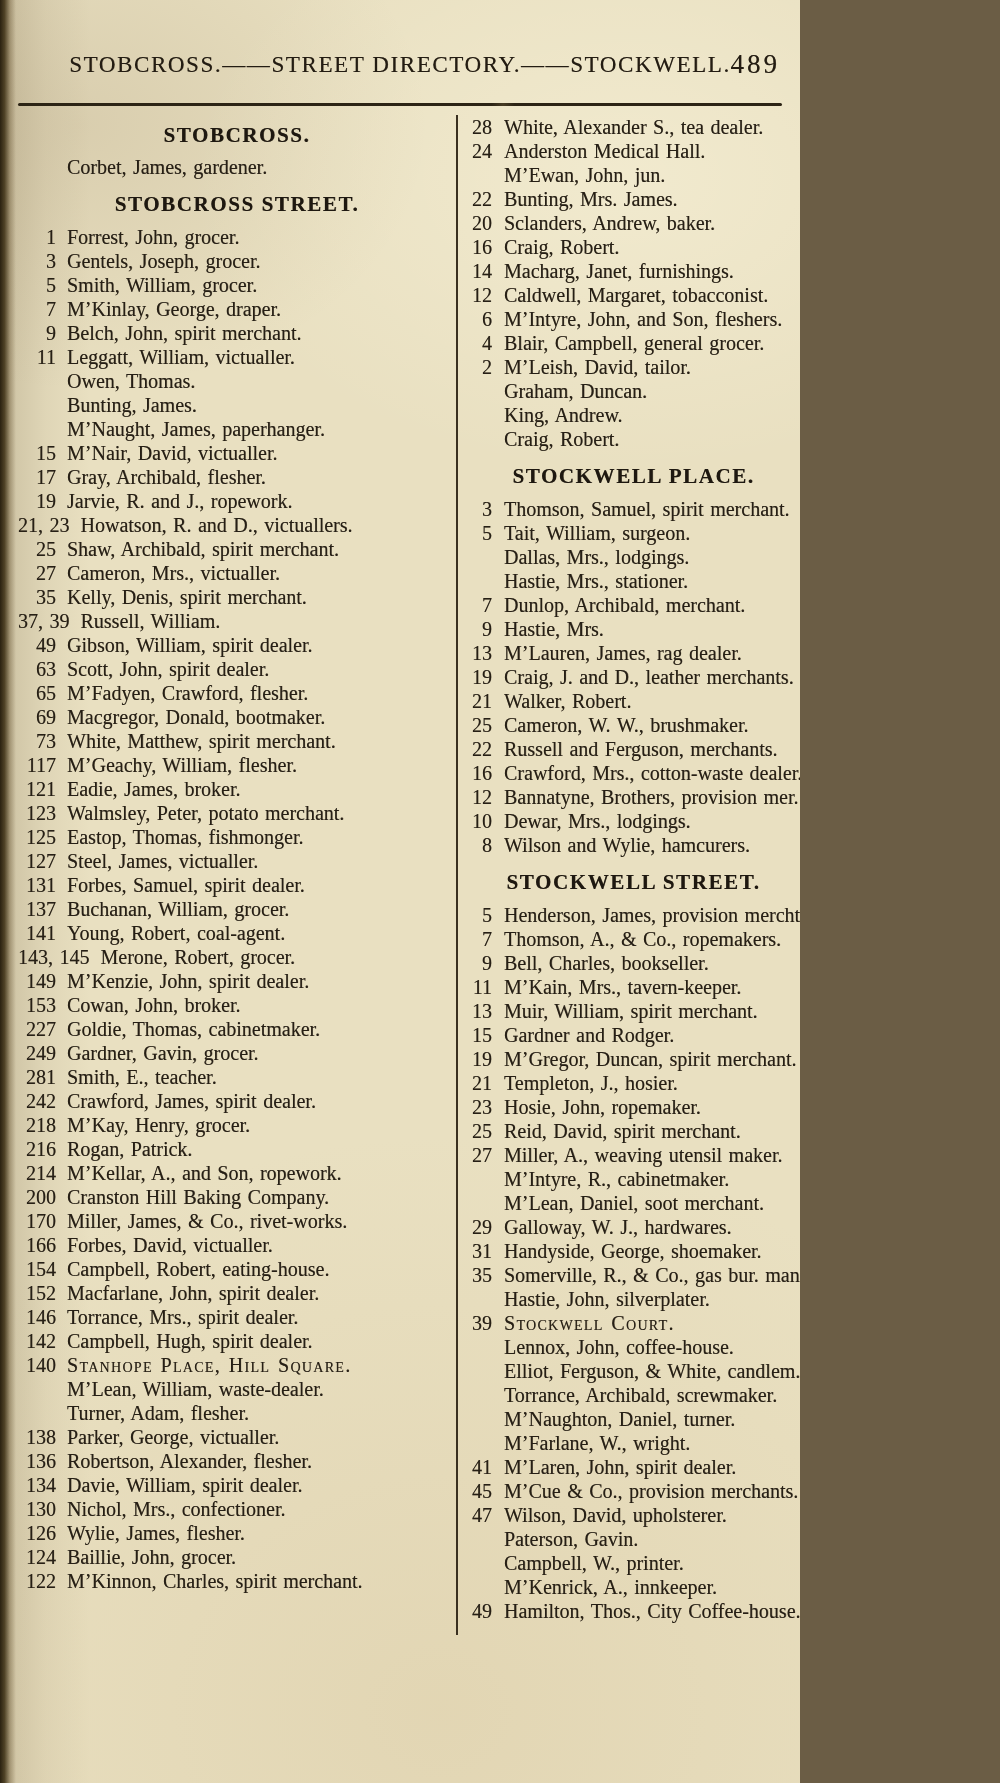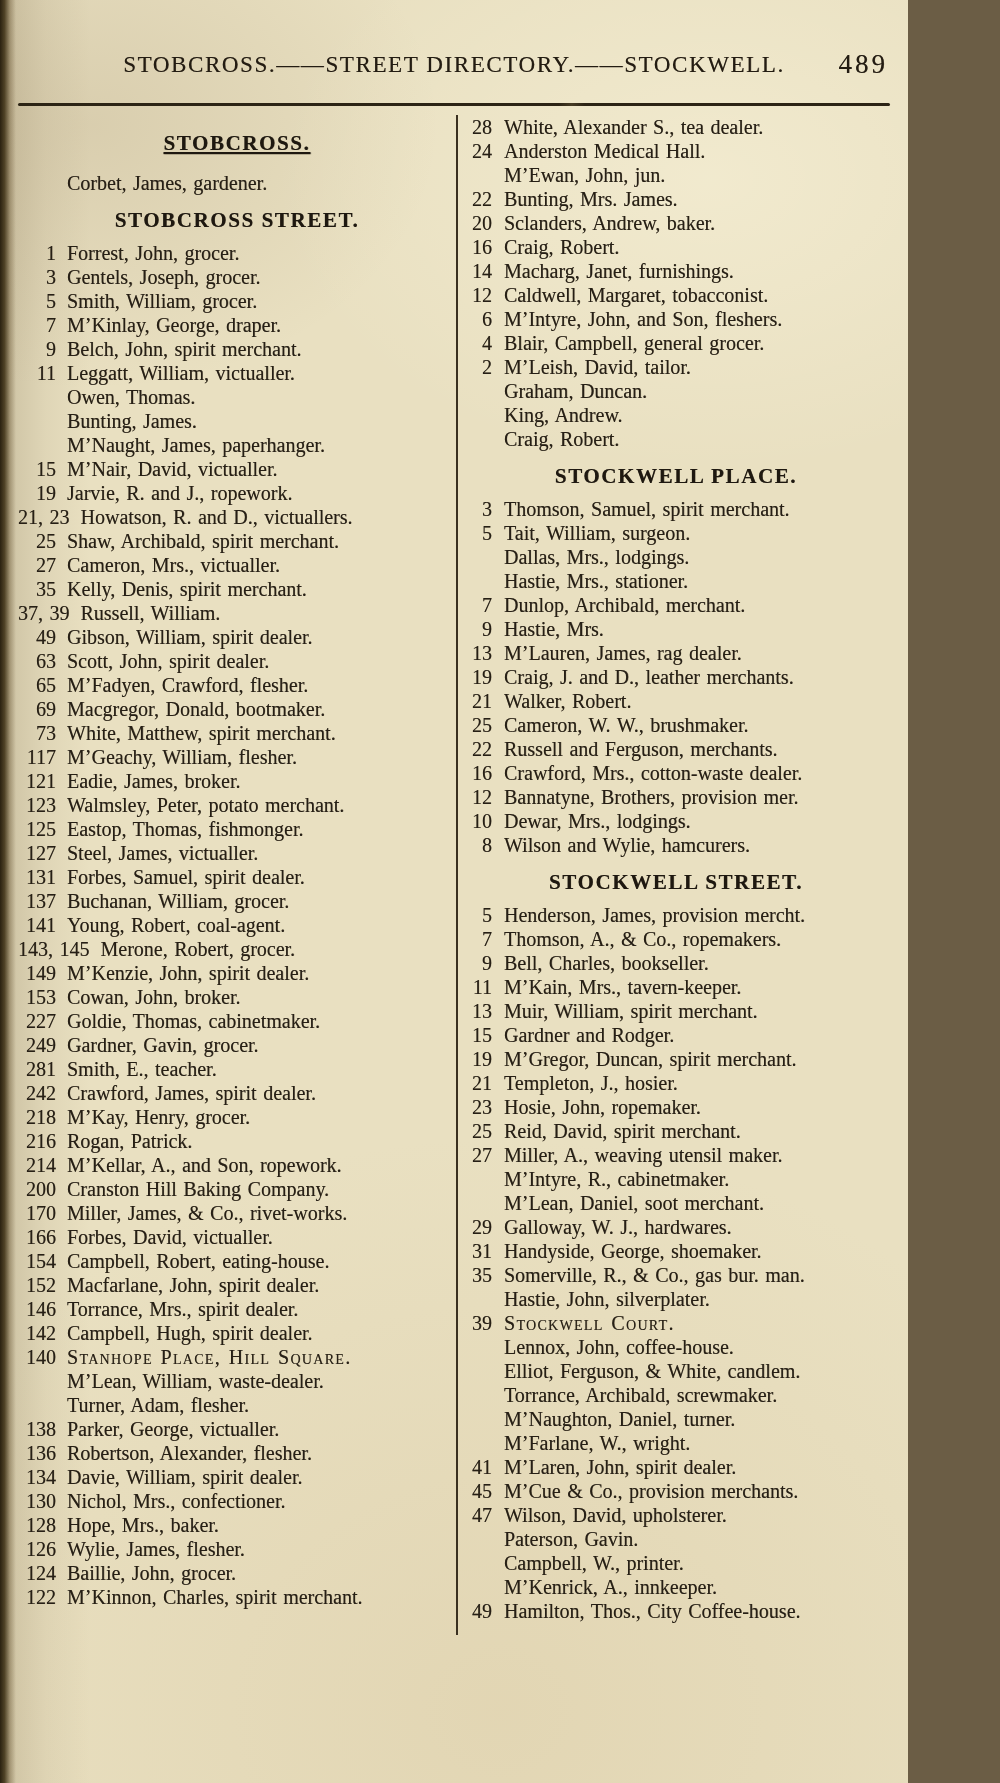--- a/index.html
+++ b/index.html
@@ -1,18 +1,18 @@
 <!DOCTYPE html>
 <html><head>
 <meta charset="utf-8">
 <style>
   html,body{margin:0;padding:0;background:#6b5d45;}
   .page{
     position:relative;
-    width:908px;height:1783px;
+    width:800px;height:1783px;
     margin:0;
     overflow:hidden;
     font-family:"Liberation Serif","DejaVu Serif",serif;
     color:#261f15;
     background:
       radial-gradient(ellipse 620px 420px at 78% 10%, rgba(255,250,228,.38), transparent 70%),
       radial-gradient(ellipse 500px 380px at 10% 7%, rgba(120,95,60,.14), transparent 70%),
       radial-gradient(ellipse 900px 800px at 55% 96%, rgba(210,190,148,.30), transparent 72%),
       linear-gradient(90deg, rgba(96,78,46,.22) 0px, rgba(96,78,46,.07) 46px, rgba(96,78,46,0) 90px),
       #e9e0c1;
@@ -49,21 +49,21 @@
   .entry-line .etext{
     flex:0 1 auto;white-space:nowrap;
     text-shadow:0.3px 0.4px 0.4px rgba(40,30,18,.5);
   }
   .etext.sc{font-variant:small-caps;letter-spacing:1.3px;}
   .col-heading{
     font-size:21px;font-weight:bold;letter-spacing:1.6px;text-align:center;
     line-height:24px;margin:13px 0 9px 0;color:#1e1810;
     text-shadow:0.3px 0.4px 0.5px rgba(35,26,14,.6);
   }
-  .col-left .col-heading:first-child{margin:16px;text-decoration:underline;}
+  .col-left .col-heading:first-child{margin:8px;}
 </style>
 </head>
 <body>
 
 <div class="page">
   <div class="left-edge"></div>
 
   <div class="header">
     <span class="header-title">STOBCROSS.——STREET DIRECTORY.——STOCKWELL.</span>
     <span class="page-number">489</span>
@@ -113,20 +113,24 @@
         </div>
         <div class="entry-line">
           <span class="num"></span>
           <span class="etext">M’Naught, James, paperhanger.</span>
         </div>
         <div class="entry-line">
           <span class="num">15</span>
           <span class="etext">M’Nair, David, victualler.</span>
         </div>
         <div class="entry-line">
+          <span class="num">17</span>
+          <span class="etext">Gray, Archibald, flesher.</span>
+        </div>
+        <div class="entry-line">
           <span class="num">19</span>
           <span class="etext">Jarvie, R. and J., ropework.</span>
         </div>
         <div class="entry-line">
           <span class="num">21, 23</span>
           <span class="etext">Howatson, R. and D., victuallers.</span>
         </div>
         <div class="entry-line">
           <span class="num">25</span>
           <span class="etext">Shaw, Archibald, spirit merchant.</span>
@@ -283,24 +287,20 @@
           <span class="num">136</span>
           <span class="etext">Robertson, Alexander, flesher.</span>
         </div>
         <div class="entry-line">
           <span class="num">134</span>
           <span class="etext">Davie, William, spirit dealer.</span>
         </div>
         <div class="entry-line">
           <span class="num">130</span>
           <span class="etext">Nichol, Mrs., confectioner.</span>
-        </div>
-        <div class="entry-line">
-          <span class="num">128</span>
-          <span class="etext">Hope, Mrs., baker.</span>
         </div>
         <div class="entry-line">
           <span class="num">126</span>
           <span class="etext">Wylie, James, flesher.</span>
         </div>
         <div class="entry-line">
           <span class="num">124</span>
           <span class="etext">Baillie, John, grocer.</span>
         </div>
         <div class="entry-line">

